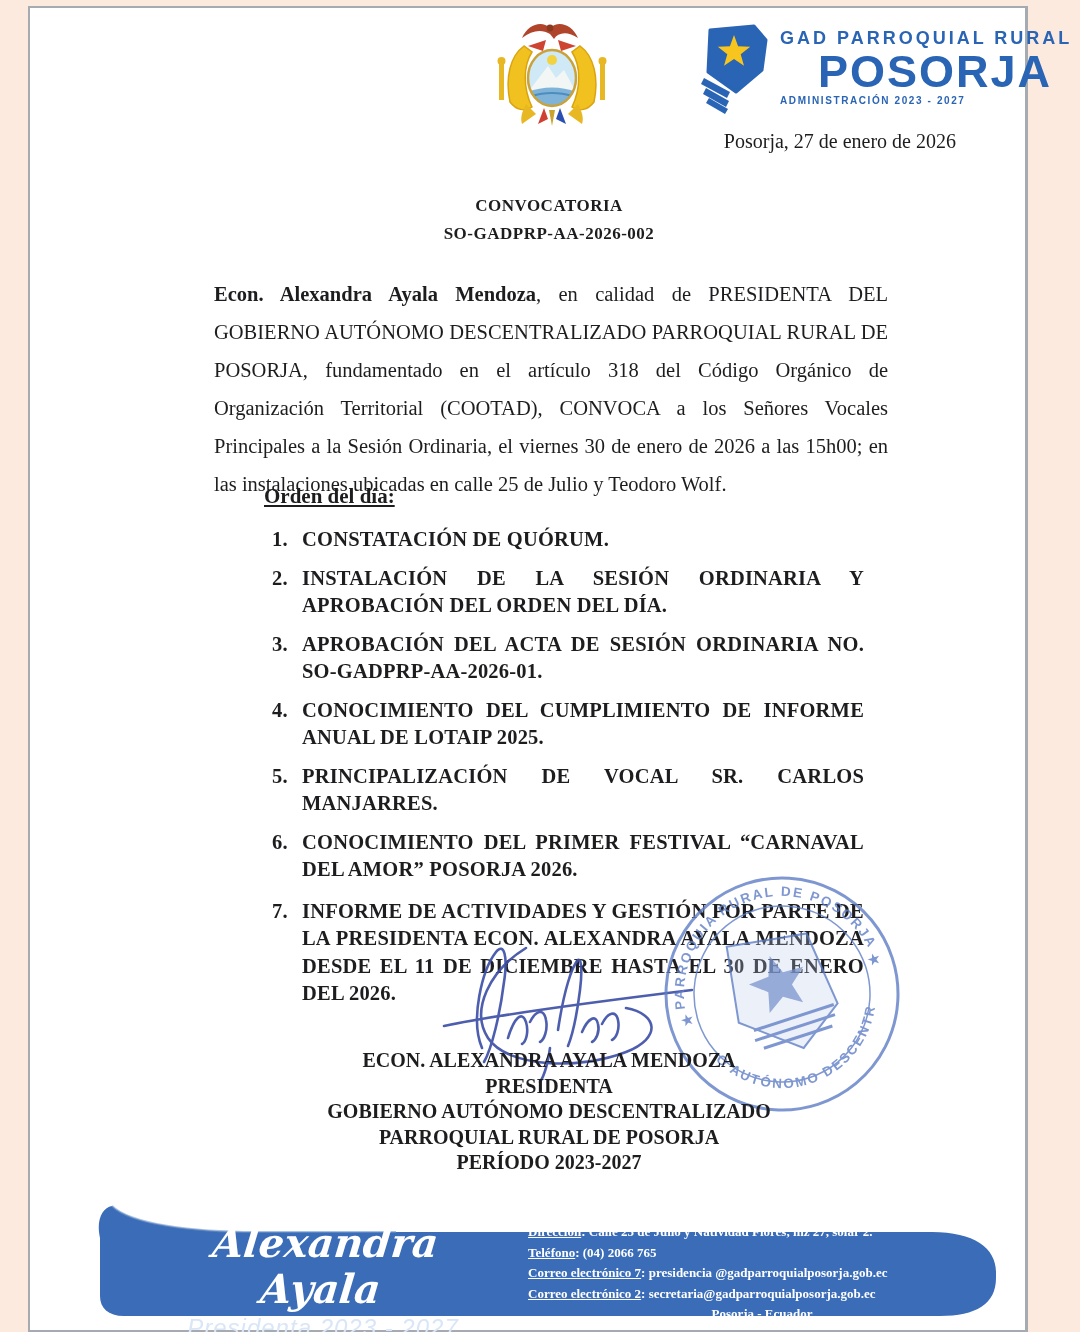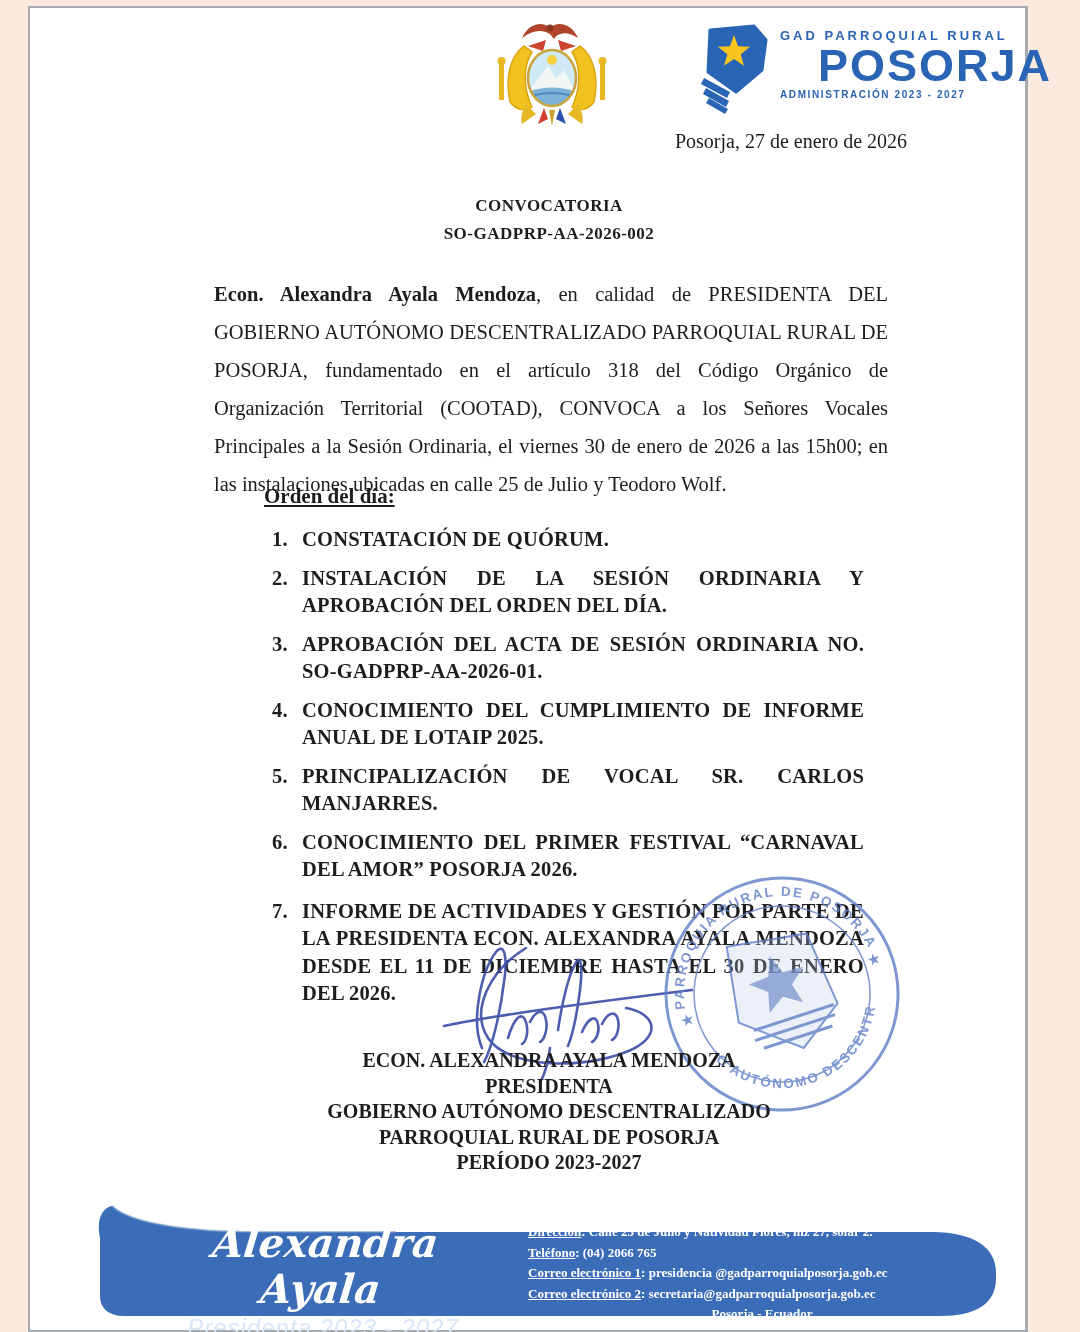--- a/index.html
+++ b/index.html
@@ -13,24 +13,24 @@
   .paper{
     position:absolute;left:28px;top:6px;width:1000px;height:1326px;
     background:#ffffff;border:2px solid #a6abb2;border-right-width:3px;
     box-sizing:border-box;
   }
   
   .coat{position:absolute;left:462px;top:8px;width:120px;height:122px;}
   .logo{position:absolute;left:666px;top:14px;width:300px;height:102px;display:flex;align-items:flex-start;}
   .logo-shield{width:76px;height:94px;flex:0 0 auto;}
   .logo-text{margin-left:8px;padding-top:6px;font-family:"Liberation Sans",sans-serif;color:#2a64b4;}
-  .logo-line1{font-size:13px;font-weight:bold;letter-spacing:3px;white-space:nowrap;}
+  .logo-line1{font-size:18px;font-weight:bold;letter-spacing:3px;white-space:nowrap;}
   .logo-name{font-size:45px;font-weight:bold;letter-spacing:2px;line-height:46px;white-space:nowrap;margin-left:38px;}
   .logo-line3{font-size:10px;font-weight:bold;letter-spacing:1.6px;white-space:nowrap;}
-  .dateline{position:absolute;left:596px;top:122px;width:330px;text-align:center;font-size:20px;}
+  .dateline{position:absolute;left:596px;top:122px;width:330px;text-align:right;font-size:20px;}
   
   .title{position:absolute;left:19px;top:184px;width:1000px;text-align:center;font-weight:bold;font-size:17px;line-height:28px;letter-spacing:.5px;}
   
   .bodypar{position:absolute;left:184px;top:246px;width:674px;font-size:20.5px;line-height:38px;text-align:justify;}
   .bodypar b{font-weight:bold;}
   
   .orden{position:absolute;left:234px;top:476px;font-size:21px;font-weight:bold;text-decoration:underline;}
   .agenda{position:absolute;left:242px;top:518px;width:592px;}
   .agenda-item{display:flex;font-weight:bold;font-size:20.5px;line-height:27.5px;margin-bottom:11px;letter-spacing:.2px;}
   .agenda-item .num{flex:0 0 30px;}
@@ -195,19 +195,19 @@
       <path d="M 16,2 C 34,20 96,28 160,28 L 300,28" fill="none" stroke="#6e94cc" stroke-width="2" opacity="0.6"></path>
     </svg>
     <div class="ribbon-left">
       <div class="script-name">Alexandra Ayala</div>
       <div class="ribbon-sub">Presidenta 2023 - 2027</div>
 
     </div>
     <div class="ribbon-right">
       <div><span class="lbl">Dirección</span><span>: Calle 25 de Julio y Natividad Flores, mz 27, solar 2.</span></div>
       <div><span class="lbl">Teléfono</span><span>: (04) 2066 765</span></div>
-      <div><span class="lbl">Correo electrónico 1</span><span>: presidencia @gadparroquialposorja.gob.ec</span></div>
+      <div><span class="lbl">Correo electrónico 7</span><span>: presidencia @gadparroquialposorja.gob.ec</span></div>
       <div><span class="lbl">Correo electrónico 2</span><span>: secretaria@gadparroquialposorja.gob.ec</span></div>
       <div class="ribbon-loc">Posorja - Ecuador</div>
     </div>
   </div>
 
 </div>
 
 </body></html>

